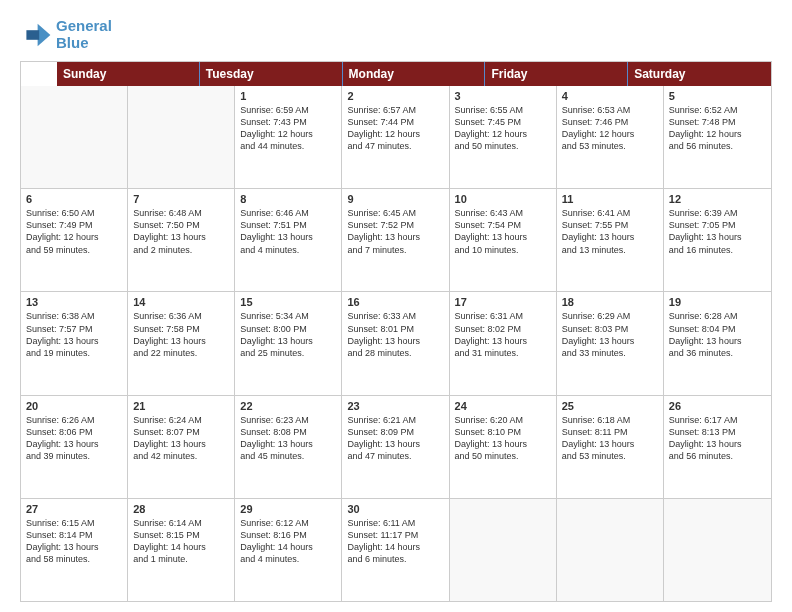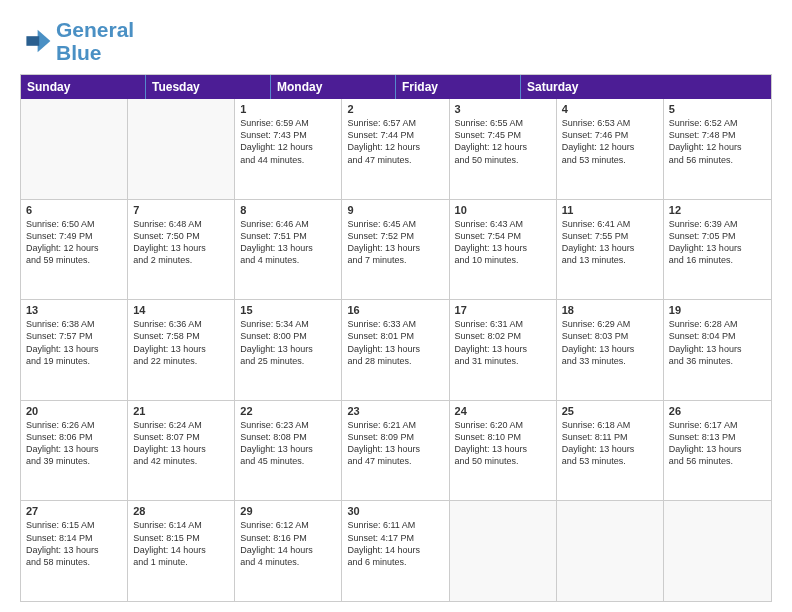--- a/index.html
+++ b/index.html
@@ -22,21 +22,21 @@
       justify-content: space-between;
       align-items: flex-start;
       margin-bottom: 10px;
     }
     .logo {
       display: flex;
       align-items: center;
       gap: 4px;
     }
     .logo-text {
-      font-size: 21px;
+      font-size: 15px;
       font-weight: bold;
       color: #333;
       line-height: 1.1;
     }
     .logo-text span {
       color: #4a90c4;
     }
     .logo-icon {
       width: 32px;
       height: 32px;
@@ -56,22 +56,23 @@
       margin-top: 2px;
     }
     .calendar {
       flex: 1;
       display: flex;
       flex-direction: column;
       border: 1px solid #ccc;
     }
     .cal-header {
       display: grid;
-      grid-template-columns: repeat(6, 1fr);
-      background: #4c1d95;
+      grid-template-columns: repeat(5, 1fr);
+      background: #7f1d1d;
+      margin-left: 36px;
     }
     .cal-header-cell {
       color: #fff;
       font-size: 12px;
       font-weight: bold;
       padding: 5px 6px;
       text-align: left;
       border-right: 1px solid #5588cc;
     }
     .cal-header-cell:last-child {
@@ -360,21 +361,21 @@
           <div class="cal-cell">
             <div class="day-num">29</div>
             <div class="cell-line">Sunrise: 6:12 AM</div>
             <div class="cell-line">Sunset: 8:16 PM</div>
             <div class="cell-line">Daylight: 14 hours</div>
             <div class="cell-line">and 4 minutes.</div>
           </div>
           <div class="cal-cell">
             <div class="day-num">30</div>
             <div class="cell-line">Sunrise: 6:11 AM</div>
-            <div class="cell-line">Sunset: 4:17 PM</div>
+            <div class="cell-line">Sunset: 11:17 PM</div>
             <div class="cell-line">Daylight: 14 hours</div>
             <div class="cell-line">and 6 minutes.</div>
           </div>
           <div class="cal-cell empty"></div>
           <div class="cal-cell empty"></div>
           <div class="cal-cell empty"></div>
         </div>
       </div>
   </div>
 </div>

